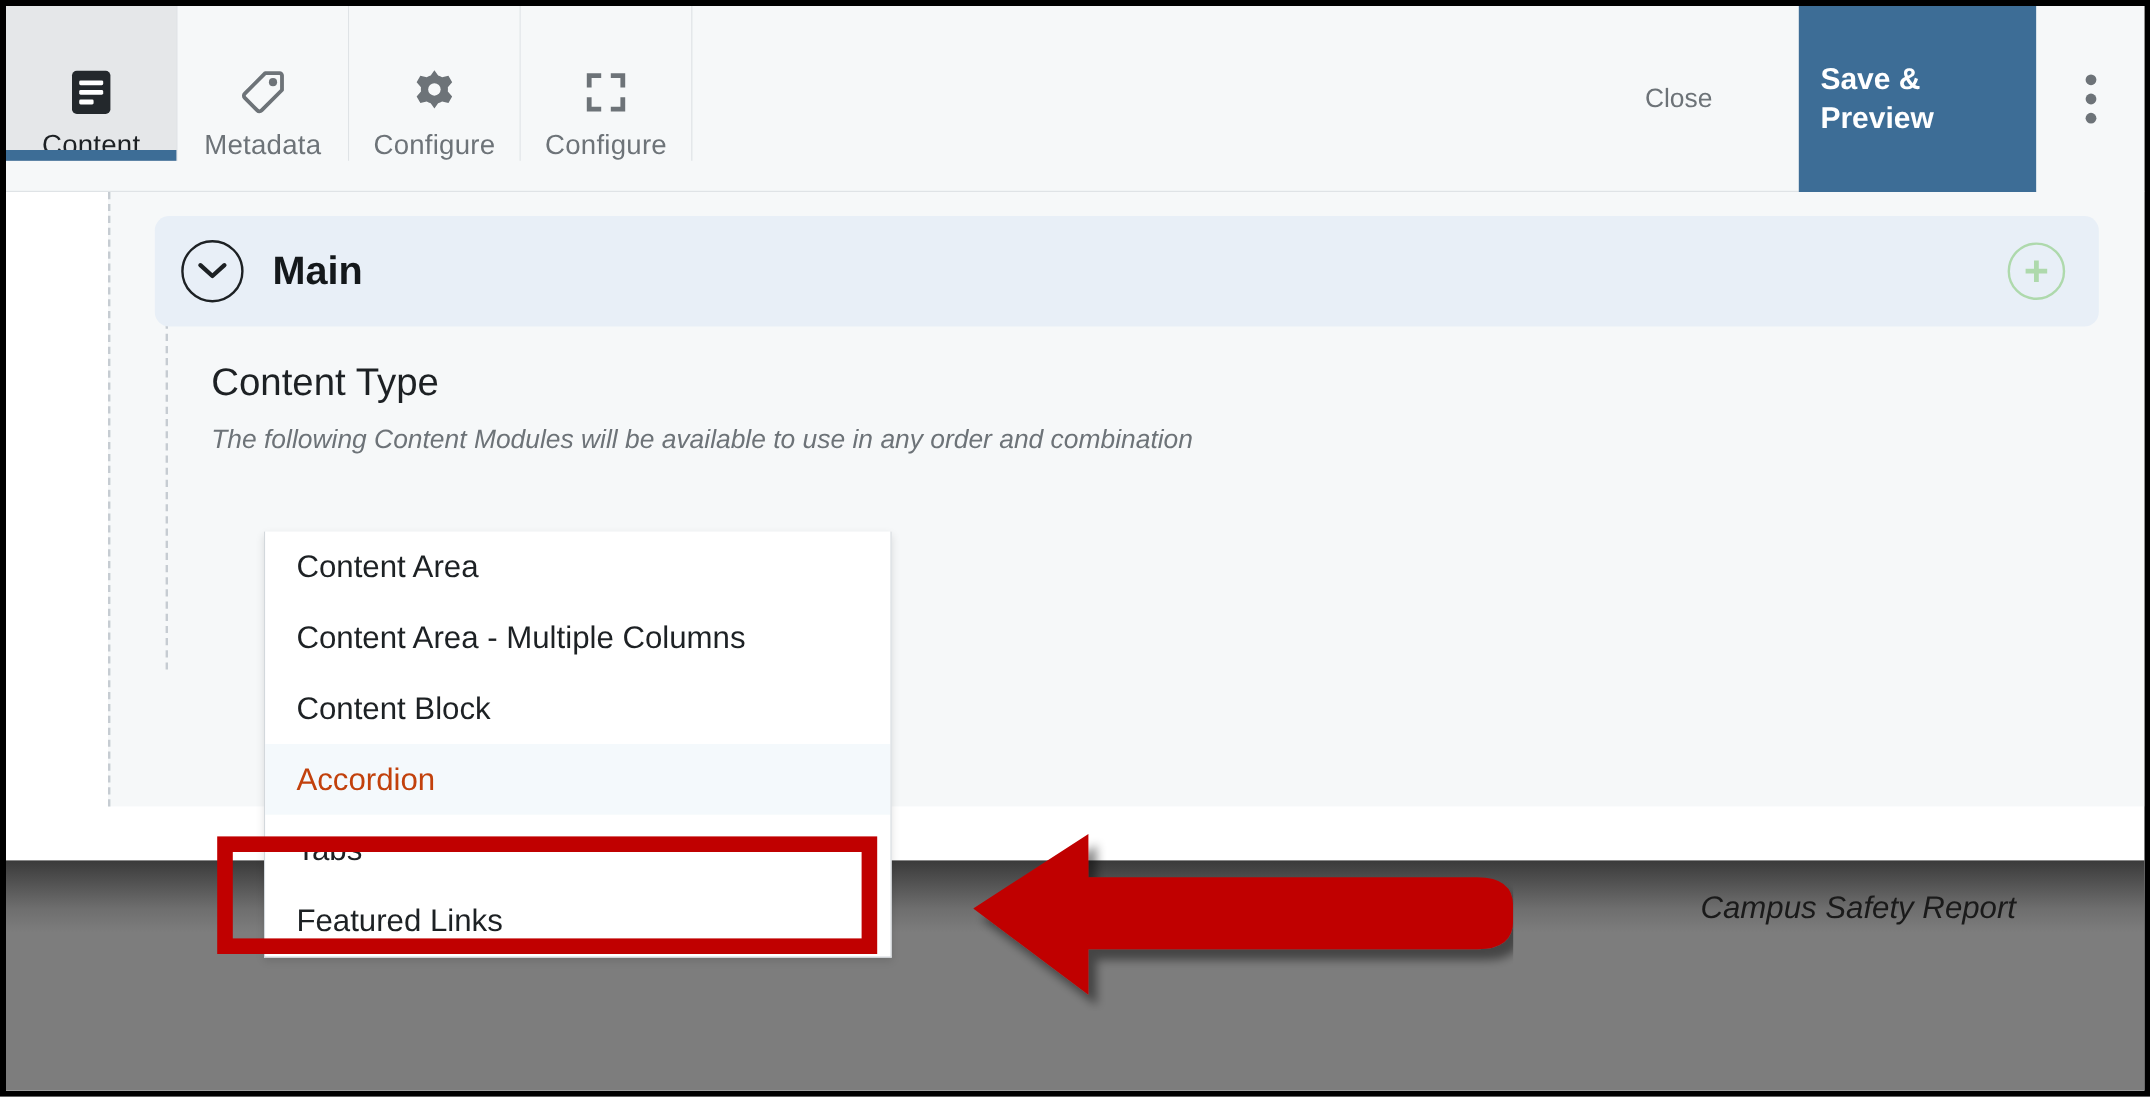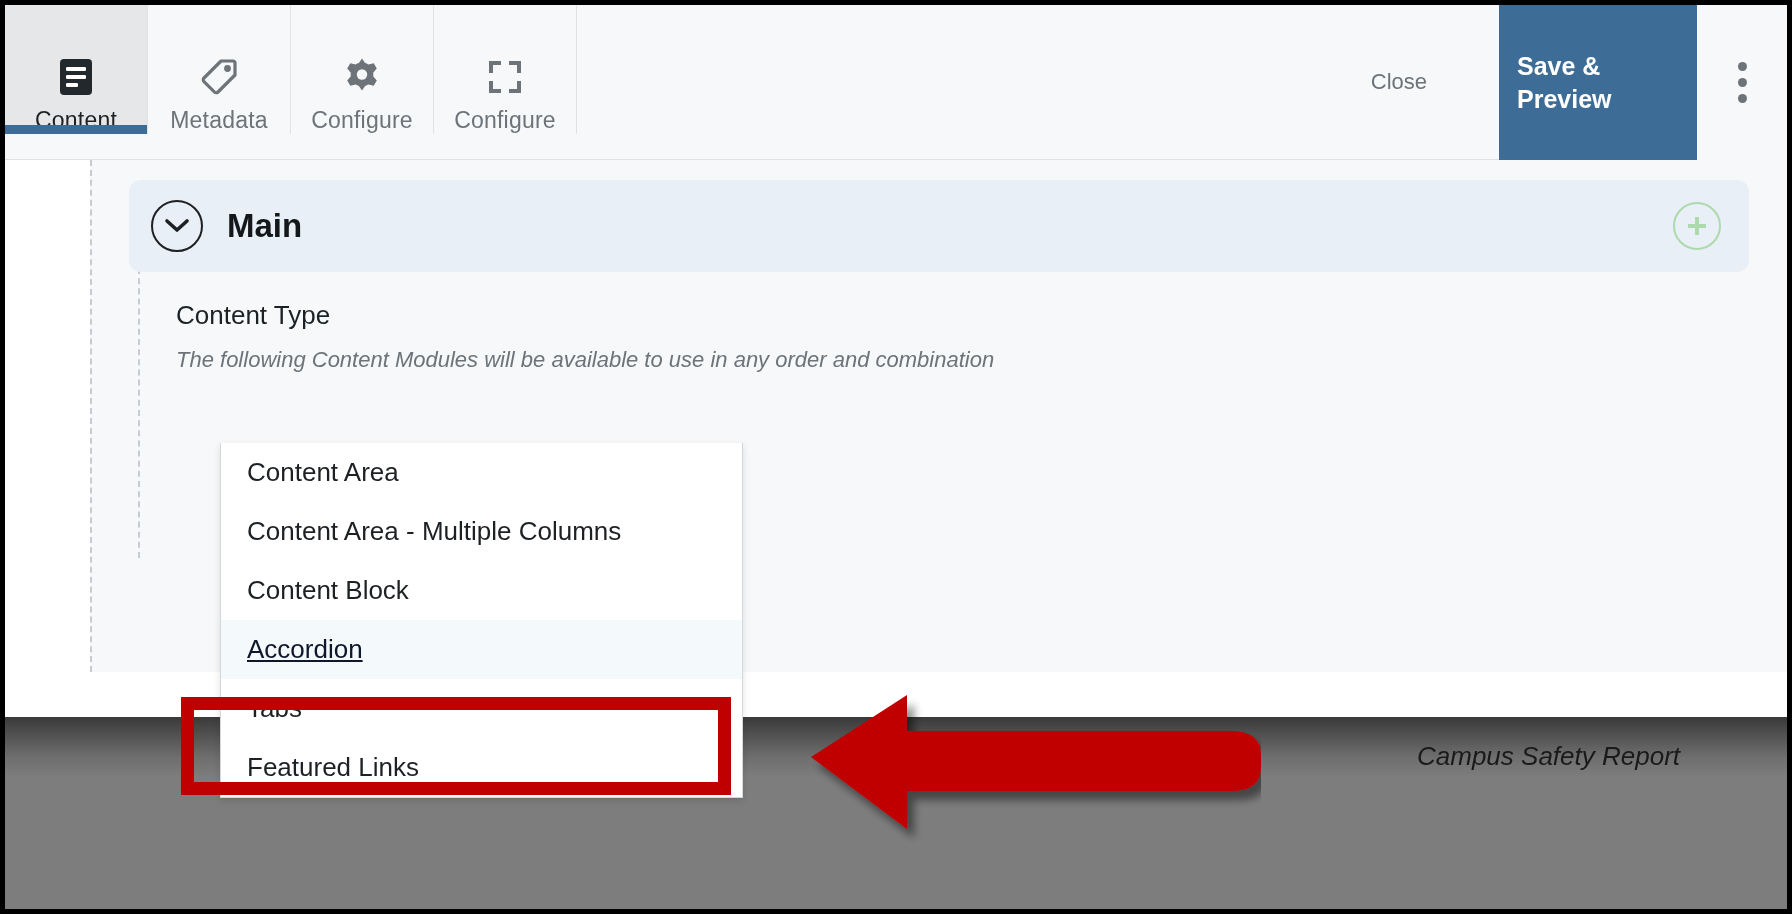--- a/index.html
+++ b/index.html
@@ -187,21 +187,21 @@
   }
 
   .field-block {
     position: absolute;
     left: 86px;
     top: 140px;
     width: 1400px;
   }
 
   .field-label {
-    font-size: 26px;
+    font-size: 32px;
     color: #1d2124;
     margin-bottom: 16px;
   }
   .field-help {
     font-size: 22px;
     font-style: italic;
     color: #6d7378;
   }
 
   
@@ -259,22 +259,21 @@
     display: flex;
     align-items: center;
     padding: 0 26px;
     font-size: 26px;
     color: #1d2124;
     cursor: pointer;
     background: #ffffff;
   }
   .dd-option.selected {
     background: #f4f9fc;
-    color: #0f172a;
-    text-decoration: underline;
+    color: #c2410c;
   }
 
   
   .backdrop {
     position: absolute;
     left: 0; top: 712px;
     width: 1782px;
     height: 192px;
     background: linear-gradient(to bottom, #3a3a3a 0px, #6e6e6e 40px, #7d7d7d 60px, #7d7d7d 192px);
     overflow: hidden;

